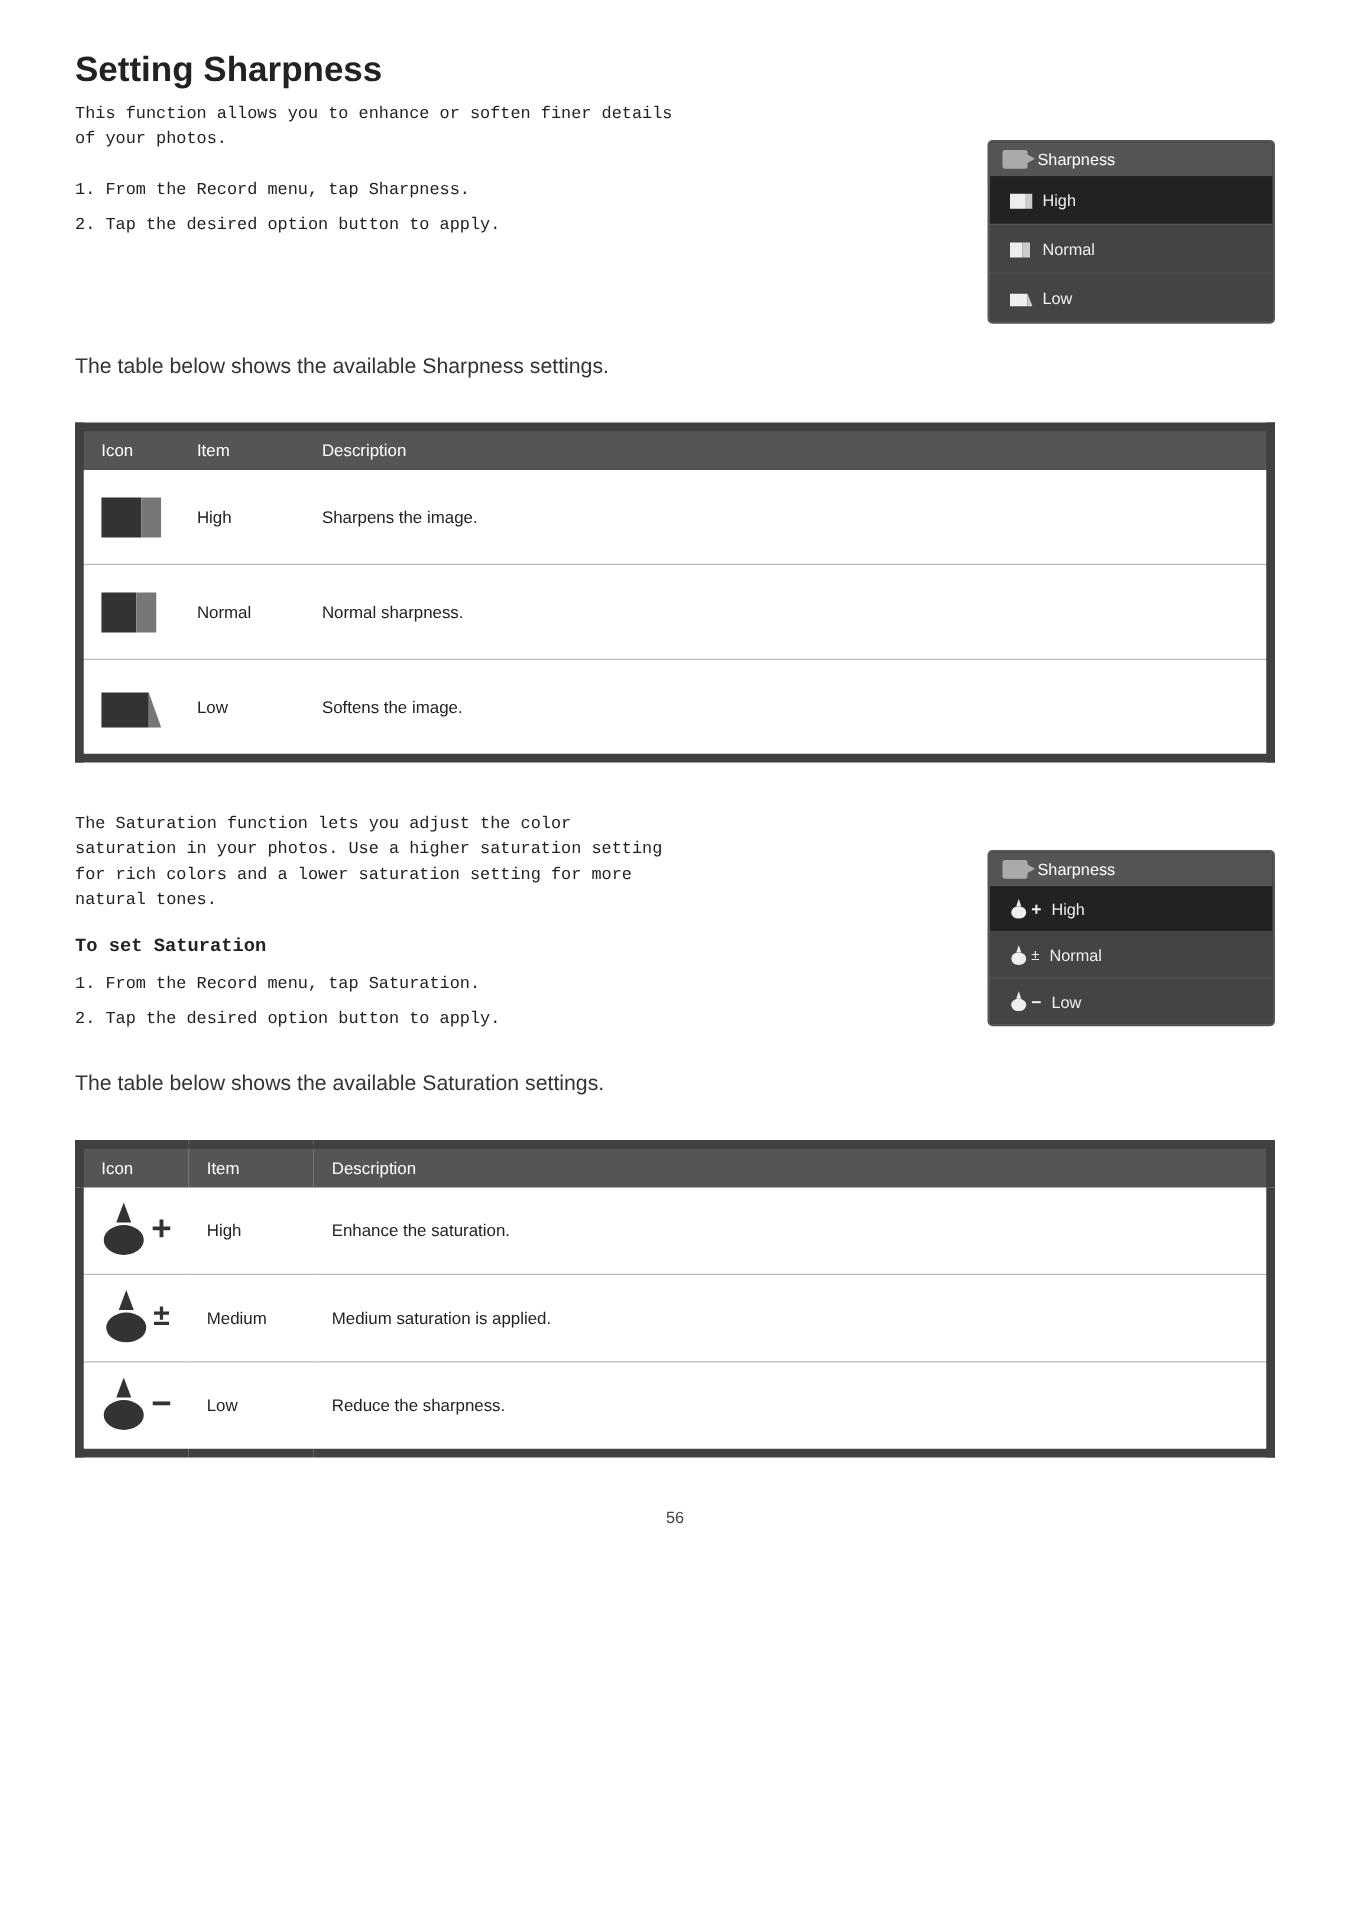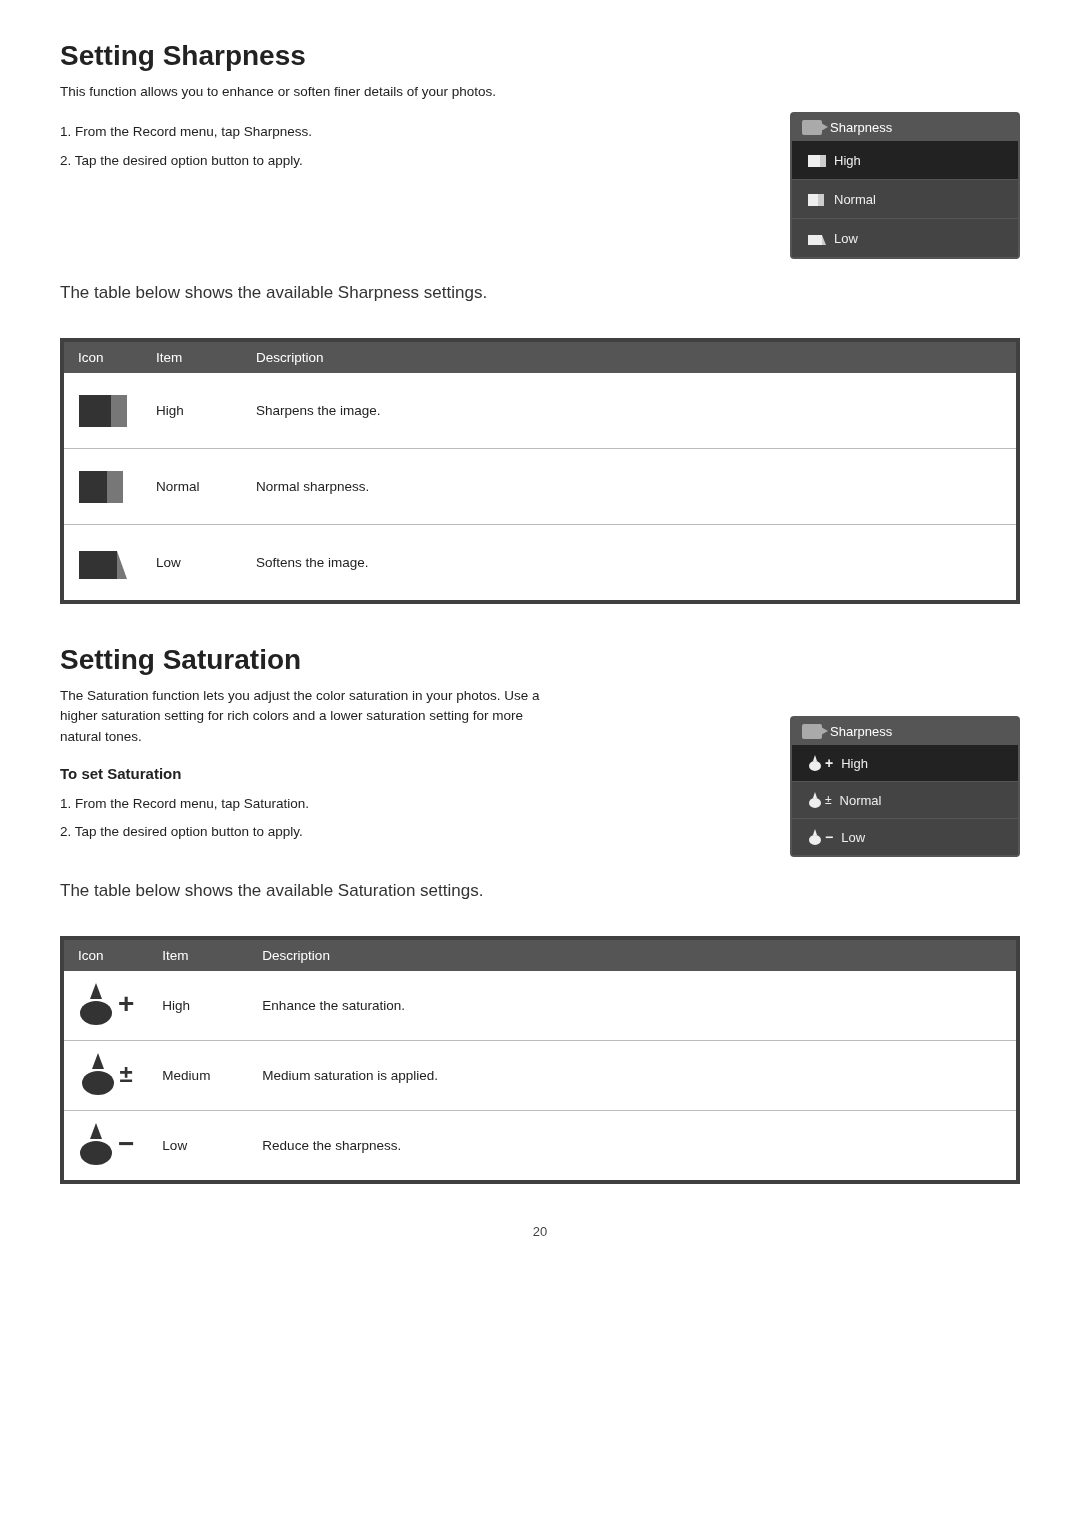--- a/index.html
+++ b/index.html
@@ -30,20 +30,21 @@
     
     .section-top {
       display: flex;
       flex-direction: row;
       align-items: flex-start;
       margin-bottom: 24px;
     }
 
     .section-left {
       flex: 1;
+      font-family: Liberation Mono, monospace;
     }
 
     .subsection-title {
       font-size: 15px;
       font-weight: bold;
       margin-bottom: 10px;
     }
 
     .steps {
       font-size: 13.5px;
@@ -102,21 +103,21 @@
       font-size: 17px;
       margin-bottom: 8px;
       color: #333;
     }
 
     
     .feature-table {
       width: 100%;
       border-collapse: collapse;
       margin-bottom: 40px;
-      border: 4px solid #404040;
+      border: 7px solid #404040;
       margin-top: 35px;
     }
 
     .feature-table thead tr {
       background: #555;
       color: #fff;
     }
 
     .feature-table thead th {
       padding: 8px 14px;
@@ -253,21 +254,20 @@
           </svg>
         </td>
         <td class="item-cell">Low</td>
         <td>Softens the image.</td>
       </tr>
     </tbody>
   </table>
 </section>
 
 <section class="section-sep">
-  <h1 class="section-title">Setting Saturation</h1>
 
   <div class="section-top">
     <div class="section-left">
       <p class="section-intro">The Saturation function lets you adjust the color saturation in your photos. Use a higher saturation setting for rich colors and a lower saturation setting for more natural tones.</p>
 
       <h2 class="subsection-title">To set Saturation</h2>
       <ol class="steps">
         <li>1. From the Record menu, tap Saturation.</li>
         <li>2. Tap the desired option button to apply.</li>
       </ol>
@@ -366,13 +366,13 @@
             <span style="font-size:28px;font-weight:bold;color:#333;">−</span>
           </span>
         </td>
         <td class="item-cell">Low</td>
         <td>Reduce the sharpness.</td>
       </tr>
     </tbody>
   </table>
 </section>
 
-<div class="page-num">20</div>
+<div class="page-num">56</div>
 
 </body></html>

